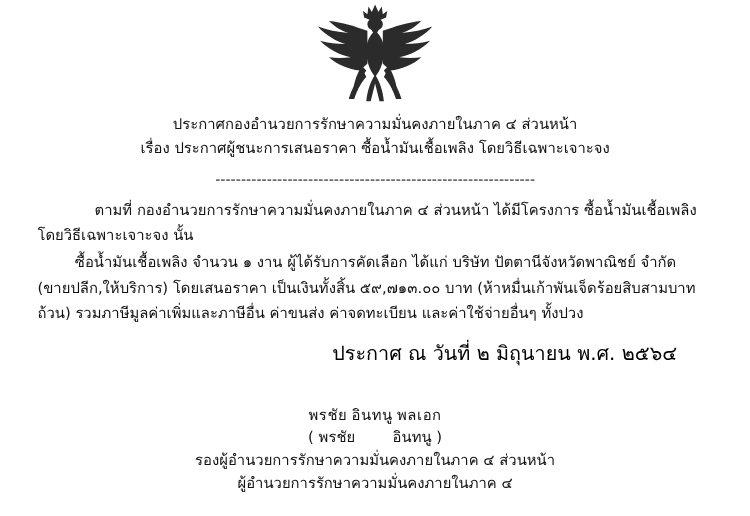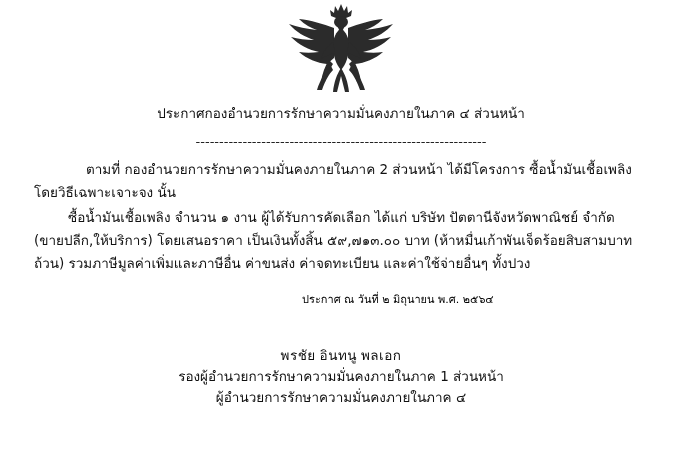--- a/index.html
+++ b/index.html
@@ -64,21 +64,21 @@
     width: 52px;
   }
   .indent-small {
     display: inline-block;
     width: 34px;
   }
   .date-line {
     margin-top: 14px;
     text-align: left;
     padding-left: 268px;
-    font-size: 11px;
+    font-size: 18px;
     line-height: 22px;
   }
   .sign-block {
     margin-top: 34px;
     text-align: center;
     font-size: 13.5px;
     line-height: 21px;
     color: #111111;
   }
   .sign-name {
@@ -117,34 +117,38 @@
         <path d="M64 64 C70 70 75 78 78 88 L73 88 C70 79 66 72 62 68 Z"></path>
 
         <path d="M42 58 C38 64 35 72 34 80 L38 80 C40 72 43 66 46 62 Z"></path>
         <path d="M66 58 C70 64 73 72 74 80 L70 80 C68 72 65 66 62 62 Z"></path>
       </g>
     </svg>
   </div>
 
   <div class="title-block">
     <div class="title-line">ประกาศกองอำนวยการรักษาความมั่นคงภายในภาค ๔ ส่วนหน้า</div>
+    <div class="title-line">เรื่อง  ประกาศผู้ชนะการเสนอราคา  ซื้อน้ำมันเชื้อเพลิง โดยวิธีเฉพาะเจาะจง</div>
   </div>
 
   <div class="divider-line">--------------------------------------------------------------</div>
 
   <div class="body-block">
     <p class="para">
-      <span class="indent"></span><span>ตามที่ กองอำนวยการรักษาความมั่นคงภายในภาค 2 ส่วนหน้า ได้มีโครงการ  ซื้อน้ำมันเชื้อเพลิง โดยวิธีเฉพาะเจาะจง  นั้น</span>
+      <span class="indent"></span><span>ตามที่ กองอำนวยการรักษาความมั่นคงภายในภาค ๔ ส่วนหน้า ได้มีโครงการ  ซื้อน้ำมันเชื้อเพลิง โดยวิธีเฉพาะเจาะจง  นั้น</span>
     </p>
     <p class="para">
       <span class="indent-small"></span><span>ซื้อน้ำมันเชื้อเพลิง จำนวน ๑ งาน ผู้ได้รับการคัดเลือก ได้แก่ บริษัท ปัตตานีจังหวัดพาณิชย์ จำกัด (ขายปลีก,ให้บริการ) โดยเสนอราคา เป็นเงินทั้งสิ้น ๕๙,๗๑๓.๐๐ บาท (ห้าหมื่นเก้าพันเจ็ดร้อยสิบสามบาทถ้วน) รวมภาษีมูลค่าเพิ่มและภาษีอื่น ค่าขนส่ง ค่าจดทะเบียน และค่าใช้จ่ายอื่นๆ ทั้งปวง</span>
     </p>
   </div>
 
   <div class="date-line">ประกาศ ณ วันที่  ๒ มิถุนายน พ.ศ. ๒๕๖๔</div>
 
   <div class="sign-block">
     <div class="sign-name">พรชัย  อินทนู  พลเอก</div>
-    <div>รองผู้อำนวยการรักษาความมั่นคงภายในภาค 1 ส่วนหน้า</div>
+    <div class="sign-paren">
+      <span>( พรชัย</span><span class="gap"></span><span>อินทนู )</span>
+    </div>
+    <div>รองผู้อำนวยการรักษาความมั่นคงภายในภาค ๔ ส่วนหน้า</div>
     <div>ผู้อำนวยการรักษาความมั่นคงภายในภาค ๔</div>
   </div>
 
 </div>
 
 </body></html>

